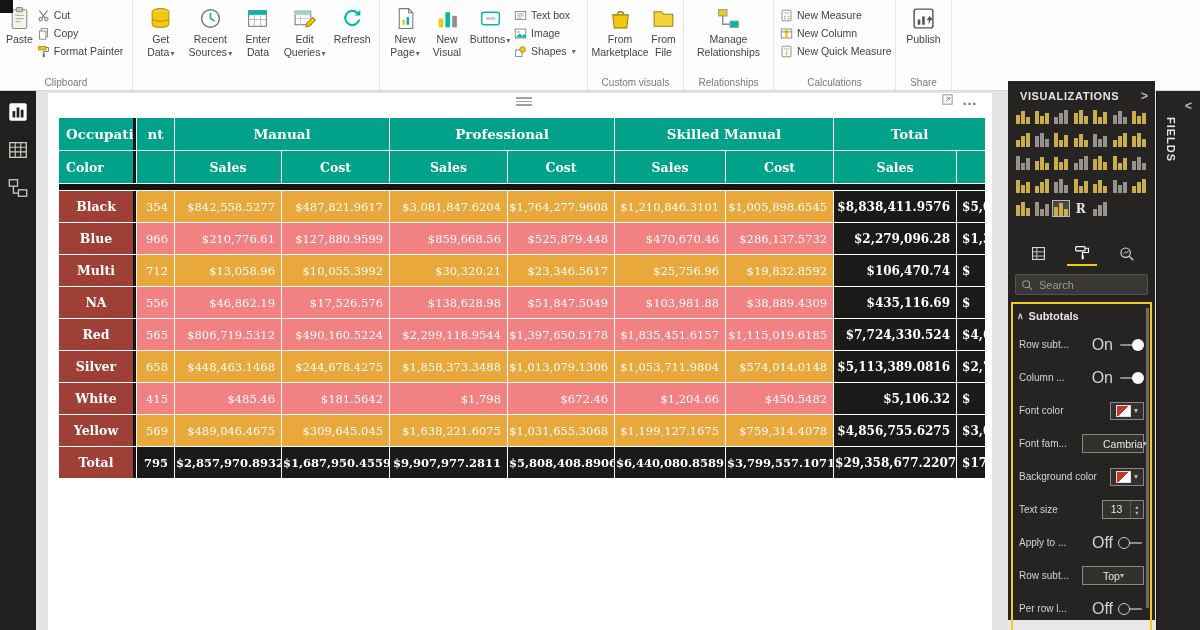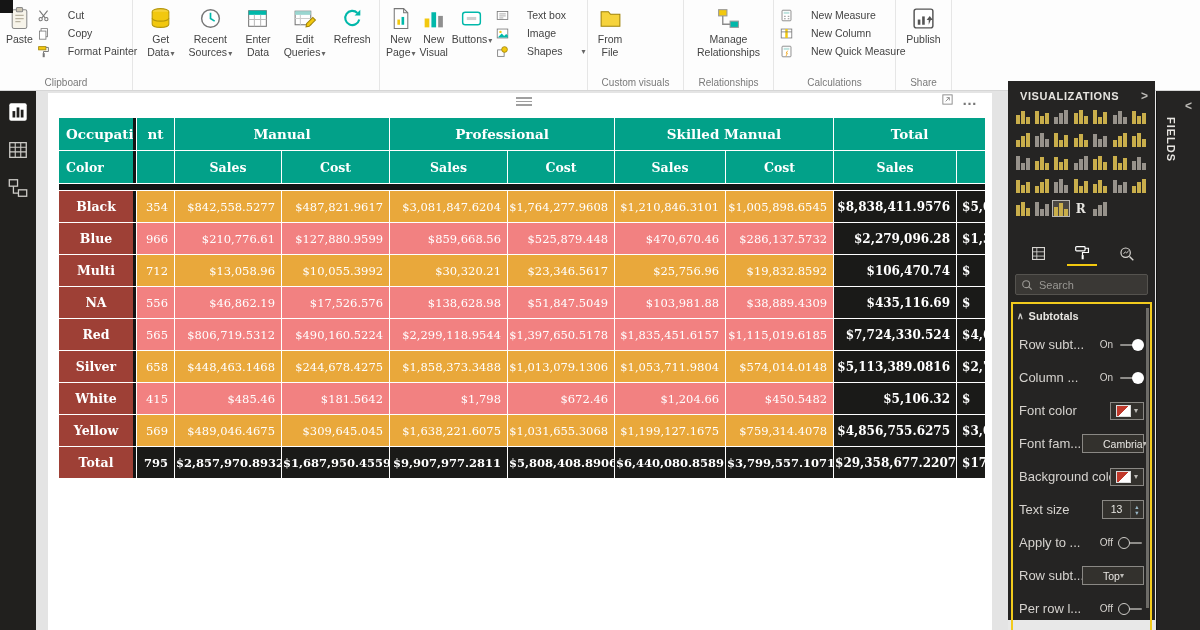--- a/index.html
+++ b/index.html
@@ -7,21 +7,21 @@
 
   
   .ribbon{position:absolute;left:0;top:0;width:1200px;height:91px;background:#fdfdfd;border-bottom:1px solid #d6d6d6;display:flex;box-sizing:border-box;}
   .rgroup{position:relative;border-right:1px solid #e6e6e6;display:flex;flex-direction:column;box-sizing:border-box;}
   .rbody{flex:1;display:flex;align-items:flex-start;padding:3px 4px;}
   .rlabel{height:15px;font-size:10px;color:#7a7a7a;text-align:center;line-height:15px;}
   .rbtn{display:flex;flex-direction:column;align-items:center;gap:2px;padding:3px 2px;cursor:pointer;}
   .blab{font-size:10.5px;line-height:1.2;color:#444;text-align:center;}
   .dd{font-size:8px;color:#666;margin-left:1px;}
   .smallcol{display:flex;flex-direction:column;justify-content:flex-start;gap:2px;padding:4px 2px;}
-  .ritem{display:flex;align-items:center;gap:18px;font-size:10.5px;color:#444;height:16px;cursor:pointer;white-space:nowrap;}
+  .ritem{display:flex;align-items:center;gap:4px;font-size:10.5px;color:#444;height:16px;cursor:pointer;white-space:nowrap;}
   .ric{width:25px;height:25px;}
   .sic{width:13px;height:13px;flex:0 0 13px;}
   .corner-sq{position:absolute;left:0;top:0;width:13px;height:13px;background:#151515;}
 
   
   .leftnav{position:absolute;left:0;top:91px;width:36px;height:539px;background:#21201E;display:flex;flex-direction:column;align-items:center;padding-top:10px;gap:16px;box-sizing:border-box;}
   .navbtn{width:22px;height:22px;cursor:pointer;}
 
   
   .canvas{position:absolute;left:36px;top:91px;width:972px;height:539px;background:#E4E4E4;}
@@ -63,22 +63,22 @@
   .vtab{width:30px;height:25px;display:flex;align-items:center;justify-content:center;cursor:pointer;box-sizing:border-box;}
   .vtab.sel{border-bottom:2px solid #F2C80F;}
   .search{position:absolute;left:7px;top:193px;width:133px;height:21px;background:#3A3835;border:1px solid #55534F;border-radius:2px;display:flex;align-items:center;gap:4px;padding:0 5px;box-sizing:border-box;}
   .search input{background:transparent;border:none;outline:none;color:#CFCDC9;font-size:11px;width:100px;font-family:"Liberation Sans",sans-serif;}
   .search input::placeholder{color:#9A9894;}
 
   .hlbox{position:absolute;left:3px;top:221px;width:141px;height:330px;border:2px solid #F2CB1D;box-sizing:border-box;padding:0 4px;}
   .sechead{height:24px;display:flex;align-items:center;gap:5px;color:#E8E6E2;font-size:11px;font-weight:bold;cursor:pointer;}
   .sechead .caret{font-size:9px;color:#CFCDC9;}
   .frow{height:33px;display:flex;align-items:center;padding:0 2px;}
-  .flab{flex:1;min-width:0;font-size:13px;color:#D6D3CF;white-space:nowrap;overflow:hidden;}
-  .tval{font-size:10px;color:#D6D3CF;margin-right:5px;}
+  .flab{flex:1;min-width:0;font-size:10px;color:#D6D3CF;white-space:nowrap;overflow:hidden;}
+  .tval{font-size:16px;color:#D6D3CF;margin-right:5px;}
   .toggle{width:26px;height:13px;position:relative;flex:0 0 26px;cursor:pointer;}
   .toggle::before{content:"";position:absolute;top:5.5px;left:2px;right:2px;height:2.5px;background:#8F8D8A;border-radius:2px;}
   .tg-knob{position:absolute;top:.5px;width:12px;height:12px;border-radius:50%;box-sizing:border-box;}
   .toggle.on .tg-knob{right:0;background:#fff;}
   .toggle.off .tg-knob{left:0;background:#252423;border:1.5px solid #CFCDC9;}
   .dsel{margin-left:auto;width:62px;height:19px;border:1px solid #8A8884;background:#33312D;color:#E8E6E2;font-size:10.5px;display:flex;align-items:center;justify-content:space-between;padding:0 20px;box-sizing:border-box;cursor:pointer;}
   .dd2{font-size:8px;color:#BDBBB7;}
   .cbtn{margin-left:auto;width:34px;height:18px;border:1px solid #8A8884;background:#33312D;display:flex;align-items:center;justify-content:center;gap:3px;box-sizing:border-box;cursor:pointer;}
   .swatch{width:13px;height:10px;background:linear-gradient(135deg,#C0392B 0 50%,#ffffff 50% 100%);border:1px solid #ddd;}
   .step{margin-left:auto;width:42px;height:19px;border:1px solid #8A8884;background:#33312D;color:#E8E6E2;font-size:10.5px;display:flex;align-items:stretch;box-sizing:border-box;}
@@ -229,20 +229,27 @@
               </svg>
               <span>Shapes</span>
               <span class="dd">▾</span>
             </div>
         </div>
       </div>
     </div>
 
     <div class="rgroup" style="width:96px">
       <div class="rbody">
+        <div class="rbtn" style="width:52px">
+          <svg class="ric" viewBox="0 0 24 24">
+              <path d="M4.5 8.5h15L18 21H6z" fill="#f2c80f" stroke="#a08308"></path>
+              <path d="M9 8.5a3 3 0 0 1 6 0" fill="none" stroke="#a08308" stroke-width="1.4"></path>
+            </svg>
+          <div class="blab"><span>From Marketplace</span></div>
+        </div>
         <div class="rbtn" style="width:32px">
           <svg class="ric" viewBox="0 0 24 24">
               <path d="M3 5.5h7l2 2.5h9V19.5H3z" fill="#f6d33c" stroke="#a08308"></path>
             </svg>
           <div class="blab"><span>From File</span></div>
         </div>
       </div>
       <div class="rlabel">Custom visuals</div>
     </div>
 

